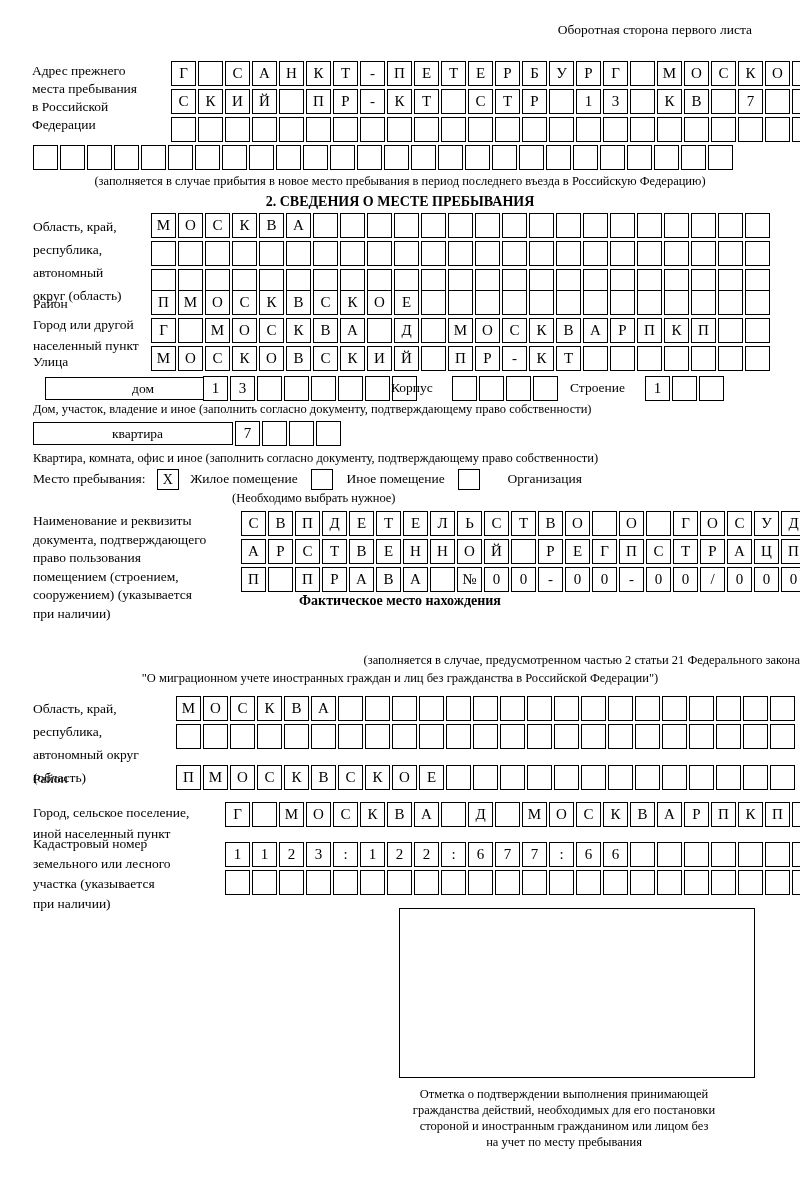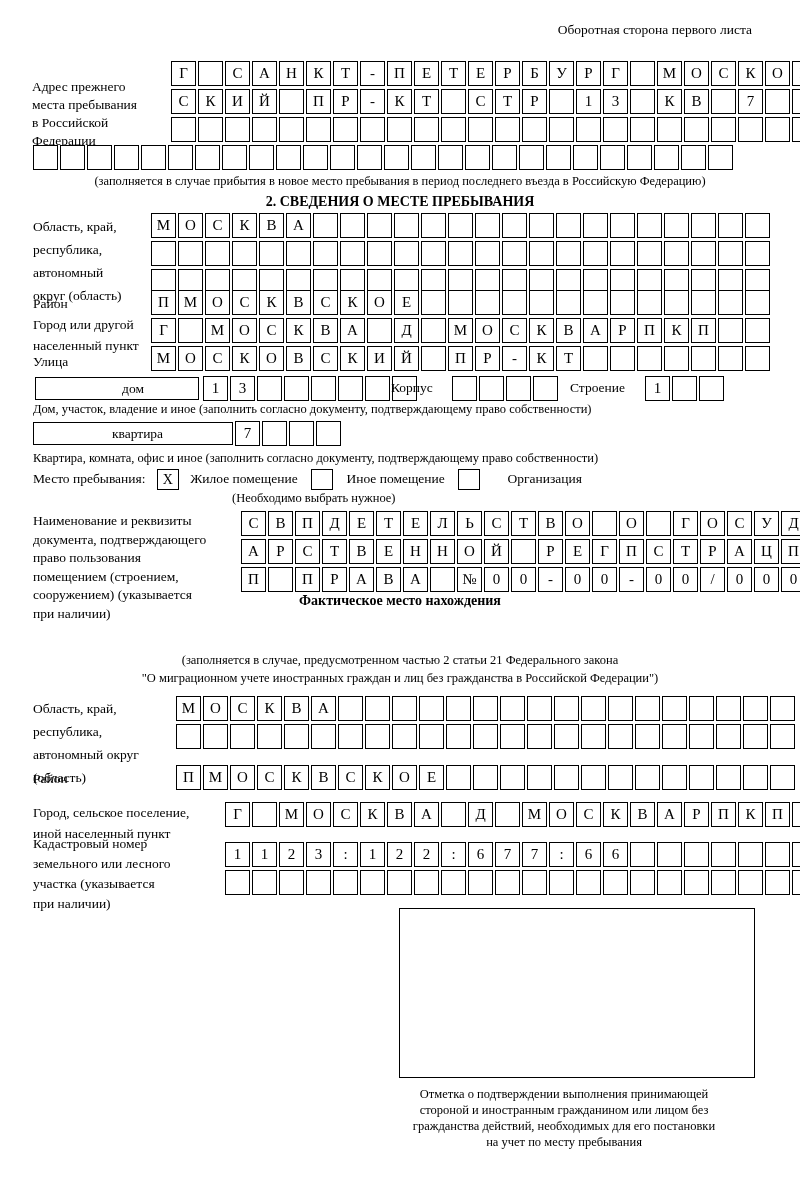--- a/index.html
+++ b/index.html
@@ -54,21 +54,21 @@
     position:absolute;text-align:center;font-size:12.5px;line-height:16px;
   }
 </style>
 </head>
 <body>
 
 <div class="page">
 
   <div class="hdr-right">Оборотная сторона первого листа</div>
 
-  <div class="lbl-block" style="left:32px;top:62px;width:150px;margin-top:16px;">
+  <div class="lbl-block" style="left:32px;top:62px;width:150px;">
     <div>Адрес прежнего</div>
     <div>места пребывания</div>
     <div>в Российской</div>
     <div>Федерации</div>
   </div>
 
   <div class="cells" id="prev-row-1" style="position:absolute;left:171px;top:61px;">
       <div class="cell">Г</div>
       <div class="cell"></div>
       <div class="cell">С</div>
@@ -337,21 +337,21 @@
       <div class="cell">Т</div>
       <div class="cell"></div>
       <div class="cell"></div>
       <div class="cell"></div>
       <div class="cell"></div>
       <div class="cell"></div>
       <div class="cell"></div>
       <div class="cell"></div>
     </div>
 
-  <div class="boxlabel" style="position:absolute;left:35px;top:377px;width:164px;padding-left:32px;">дом</div>
+  <div class="boxlabel" style="position:absolute;left:45px;top:377px;width:164px;padding-left:32px;">дом</div>
   <div class="cells" id="s2-house" style="position:absolute;left:203px;top:376px;">
       <div class="cell">1</div>
       <div class="cell">3</div>
       <div class="cell"></div>
       <div class="cell"></div>
       <div class="cell"></div>
       <div class="cell"></div>
       <div class="cell"></div>
       <div class="cell"></div>
     </div>
@@ -463,21 +463,21 @@
       <div class="cell">-</div>
       <div class="cell">0</div>
       <div class="cell">0</div>
       <div class="cell">/</div>
       <div class="cell">0</div>
       <div class="cell">0</div>
       <div class="cell">0</div>
     </div>
 
   <div class="center bold" style="top:593px;font-size:14px;">Фактическое место нахождения</div>
-  <div class="footnote" style="left:0;top:652px;width:800px;">(заполняется в случае, предусмотренном частью 2 статьи 21 Федерального закона</div>
+  <div class="footnote" style="left:0;top:652px;width:800px;text-align:right;">(заполняется в случае, предусмотренном частью 2 статьи 21 Федерального закона</div>
   <div class="footnote" style="left:0;top:670px;width:800px;">"О миграционном учете иностранных граждан и лиц без гражданства в Российской Федерации")</div>
 
   <div class="lbl-block" style="left:33px;top:697px;width:145px;line-height:23px;">
     <div>Область, край,</div>
     <div>республика,</div>
     <div>автономный округ</div>
     <div>(область)</div>
   </div>
   <div class="cells" id="al-region-1" style="position:absolute;left:176px;top:696px;">
       <div class="cell">М</div>
@@ -637,18 +637,18 @@
       <div class="cell"></div>
       <div class="cell"></div>
       <div class="cell"></div>
       <div class="cell"></div>
       <div class="cell"></div>
     </div>
 
   <div class="bigbox" style="left:399px;top:908px;width:356px;height:170px;"></div>
   <div class="footnote" style="left:376px;top:1086px;width:376px;">
     <div>Отметка о подтверждении выполнения принимающей</div>
+    <div>гражданства действий, необходимых для его постановки</div>
     <div>стороной и иностранным гражданином или лицом без</div>
-    <div>гражданства действий, необходимых для его постановки</div>
     <div>на учет по месту пребывания</div>
   </div>
 
 </div>
 
 </body></html>

